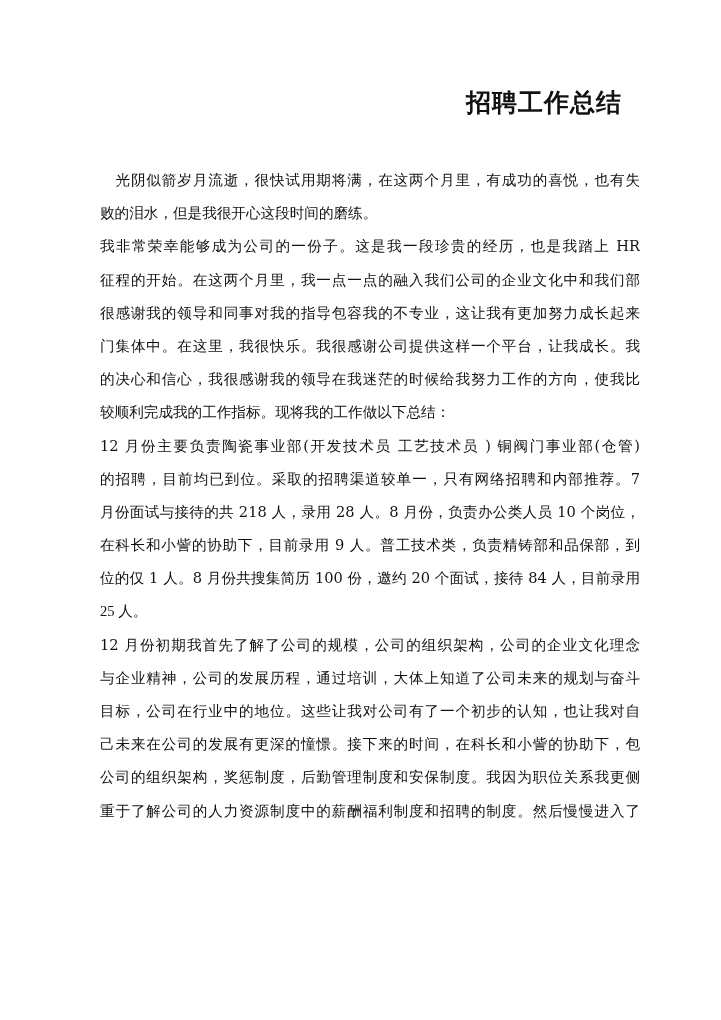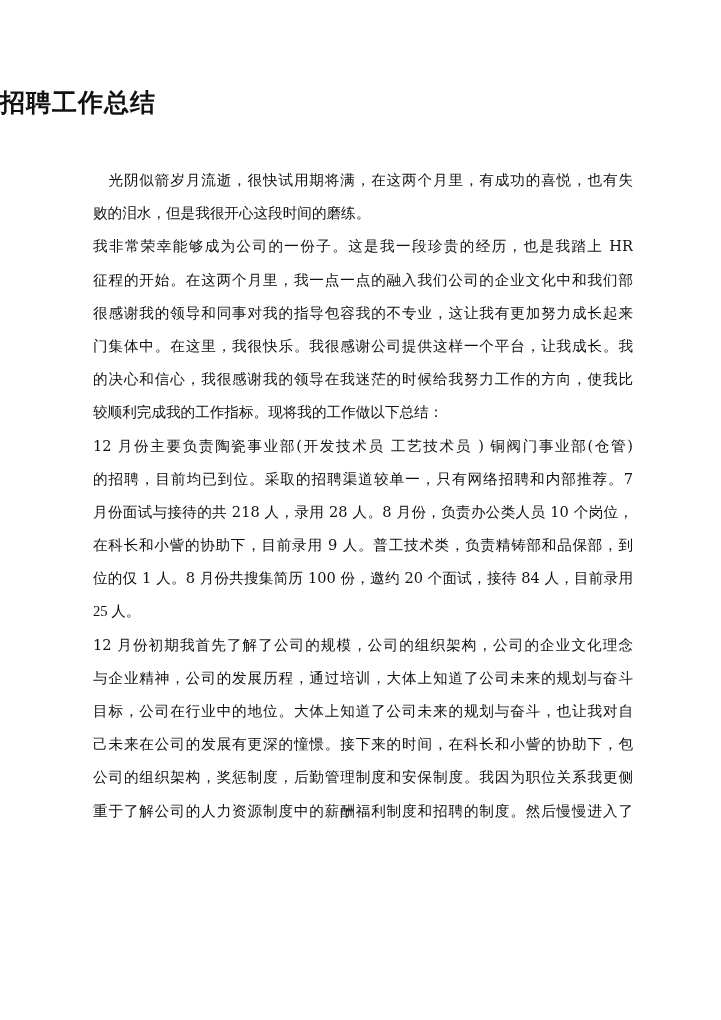--- a/index.html
+++ b/index.html
@@ -1,20 +1,20 @@
 <!DOCTYPE html>
 <html><head>
 <meta charset="utf-8">
 <style>
   html, body { margin: 0; padding: 0; background: #ffffff; }
   body { width: 721px; height: 1020px; position: relative; overflow: hidden;
          font-family: "DejaVu Serif", "Liberation Serif", serif; color: #111; }
-  .title { position: absolute; top: 86px; left: 0; width: 622px; text-align: left;
+  .title { position: absolute; top: 86px; left: 0; width: 622px; text-align: right;
            font-size: 25px; font-weight: bold; letter-spacing: 1px; }
-  .body { position: absolute; top: 169px; left: 93px; width: 540px; }
+  .body { position: absolute; top: 169px; left: 100px; width: 540px; }
   .line { height: 33.2px; line-height: 22px; font-size: 14.6px; white-space: nowrap;
           text-align: justify; text-align-last: justify; overflow: hidden; }
   .line.last { text-align-last: left; font-family: Liberation Serif, serif; }
 </style>
 </head>
 <body>
 
 <div class="title">招聘工作总结</div>
 
 <div class="body" id="doc-body">
@@ -27,17 +27,17 @@
     <div class="line">的决心和信心，我很感谢我的领导在我迷茫的时候给我努力工作的方向，使我比</div>
     <div class="line last">较顺利完成我的工作指标。现将我的工作做以下总结：</div>
     <div class="line"> 12 月份主要负责陶瓷事业部(开发技术员 工艺技术员 ) 铜阀门事业部(仓管)</div>
     <div class="line">的招聘，目前均已到位。采取的招聘渠道较单一，只有网络招聘和内部推荐。7</div>
     <div class="line">月份面试与接待的共 218 人，录用 28 人。8 月份，负责办公类人员 10 个岗位，</div>
     <div class="line">在科长和小訾的协助下，目前录用 9 人。普工技术类，负责精铸部和品保部，到</div>
     <div class="line">位的仅 1 人。8 月份共搜集简历 100 份，邀约 20 个面试，接待 84 人，目前录用</div>
     <div class="line last">25 人。</div>
     <div class="line"> 12 月份初期我首先了解了公司的规模，公司的组织架构，公司的企业文化理念</div>
     <div class="line">与企业精神，公司的发展历程，通过培训，大体上知道了公司未来的规划与奋斗</div>
-    <div class="line">目标，公司在行业中的地位。大体上知道了公司未来的规划与奋斗，也让我对自</div>
+    <div class="line">目标，公司在行业中的地位。这些让我对公司有了一个初步的认知，也让我对自</div>
     <div class="line">己未来在公司的发展有更深的憧憬。接下来的时间，在科长和小訾的协助下，包</div>
     <div class="line">公司的组织架构，奖惩制度，后勤管理制度和安保制度。我因为职位关系我更侧</div>
     <div class="line">重于了解公司的人力资源制度中的薪酬福利制度和招聘的制度。然后慢慢进入了</div>
   </div>
 
 </body></html>

